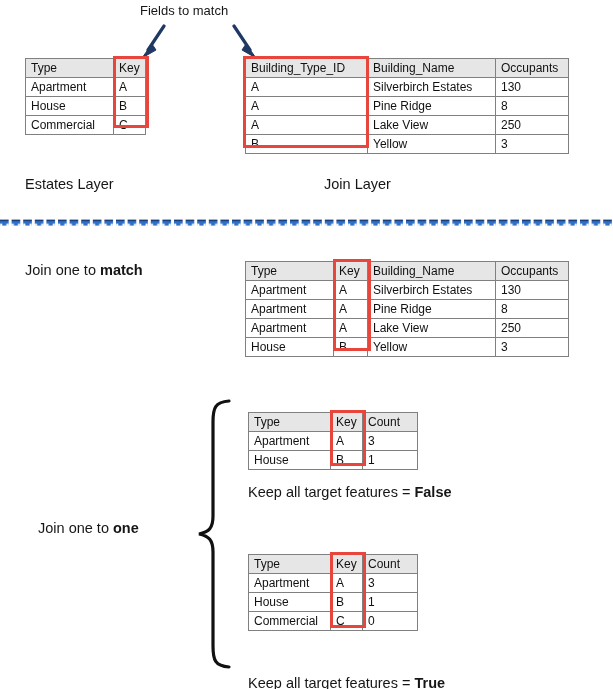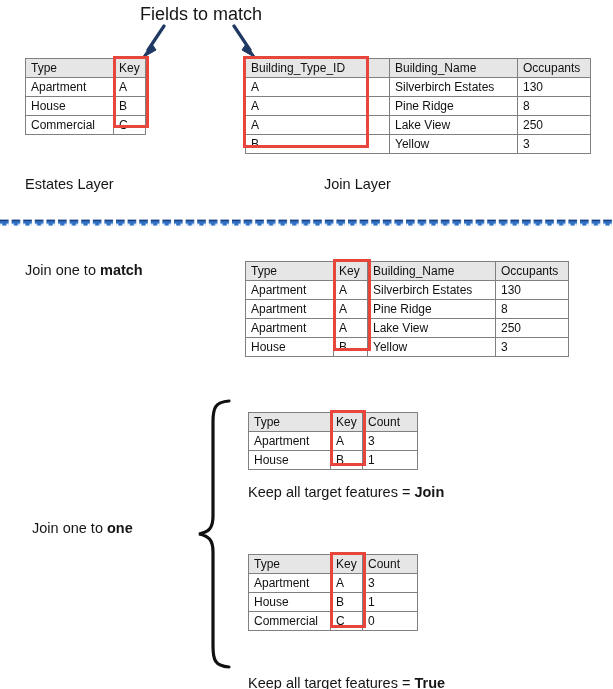--- a/index.html
+++ b/index.html
@@ -68,21 +68,21 @@
 
   
   .overlay {
     position: absolute;
     pointer-events: none;
   }
 </style>
 </head>
 <body>
 
-<div class="abs label" style="left:140px; top:4px; font-size:18px;">Fields to match</div>
+<div class="abs label" style="left:140px; top:4px; font-size:13px;">Fields to match</div>
 
 <svg class="overlay" style="left:140px; top:24px; width:130px; height:36px;" viewBox="0 0 130 36">
   <g fill="#1f3864" stroke="#1f3864">
 
     <g>
       <line x1="24" y1="2" x2="8" y2="26" stroke-width="3.2" stroke-linecap="round"></line>
       <polygon points="2,34 12,20 16,26"></polygon>
     </g>
 
     <g>
@@ -115,21 +115,21 @@
       </tr>
     </tbody>
   </table>
   <div class="redbox" style="left:88px; top:-2px; width:36px; height:72px;"></div>
 </div>
 
 <div class="abs" style="left:245px; top:58px;">
   <table class="grid">
     <thead>
       <tr>
-        <th style="width:144px;">Building_Type_ID</th>
+        <th style="width:122px;">Building_Type_ID</th>
         <th style="width:128px;">Building_Name</th>
         <th style="width:73px;">Occupants</th>
       </tr>
     </thead>
     <tbody>
       <tr>
         <td>A</td>
         <td>Silverbirch Estates</td>
         <td>130</td>
       </tr>
@@ -215,21 +215,21 @@
 <svg class="overlay" style="left:193px; top:398px; width:42px; height:272px;" viewBox="0 0 42 272">
   <path d="M 36 3
            C 22 4, 20 10, 20 24
            L 20 118
            C 20 130, 16 134, 6 136
            C 16 138, 20 142, 20 154
            L 20 248
            C 20 262, 22 268, 36 269" fill="none" stroke="#111111" stroke-width="3.2" stroke-linecap="round"></path>
 </svg>
 
-<div class="abs label" style="left:32px; top:520px;text-align:right;">
+<div class="abs label" style="left:38px; top:520px;text-align:right;">
   <span>Join one to </span><b>one</b>
 </div>
 
 <div class="abs" style="left:248px; top:412px;">
   <table class="grid">
     <thead>
       <tr>
         <th style="width:82px;">Type</th>
         <th style="width:32px;">Key</th>
         <th style="width:55px;">Count</th>
@@ -245,21 +245,21 @@
         <td>House</td>
         <td>B</td>
         <td>1</td>
       </tr>
     </tbody>
   </table>
   <div class="redbox" style="left:82px; top:-2px; width:36px; height:56px;"></div>
 </div>
 
 <div class="abs label" style="left:248px; top:484px;">
-  <span>Keep all target features = </span><b>Join</b>
+  <span>Keep all target features = </span><b>False</b>
 </div>
 
 <div class="abs" style="left:248px; top:554px;">
   <table class="grid">
     <thead>
       <tr>
         <th style="width:82px;">Type</th>
         <th style="width:32px;">Key</th>
         <th style="width:55px;">Count</th>
       </tr>

